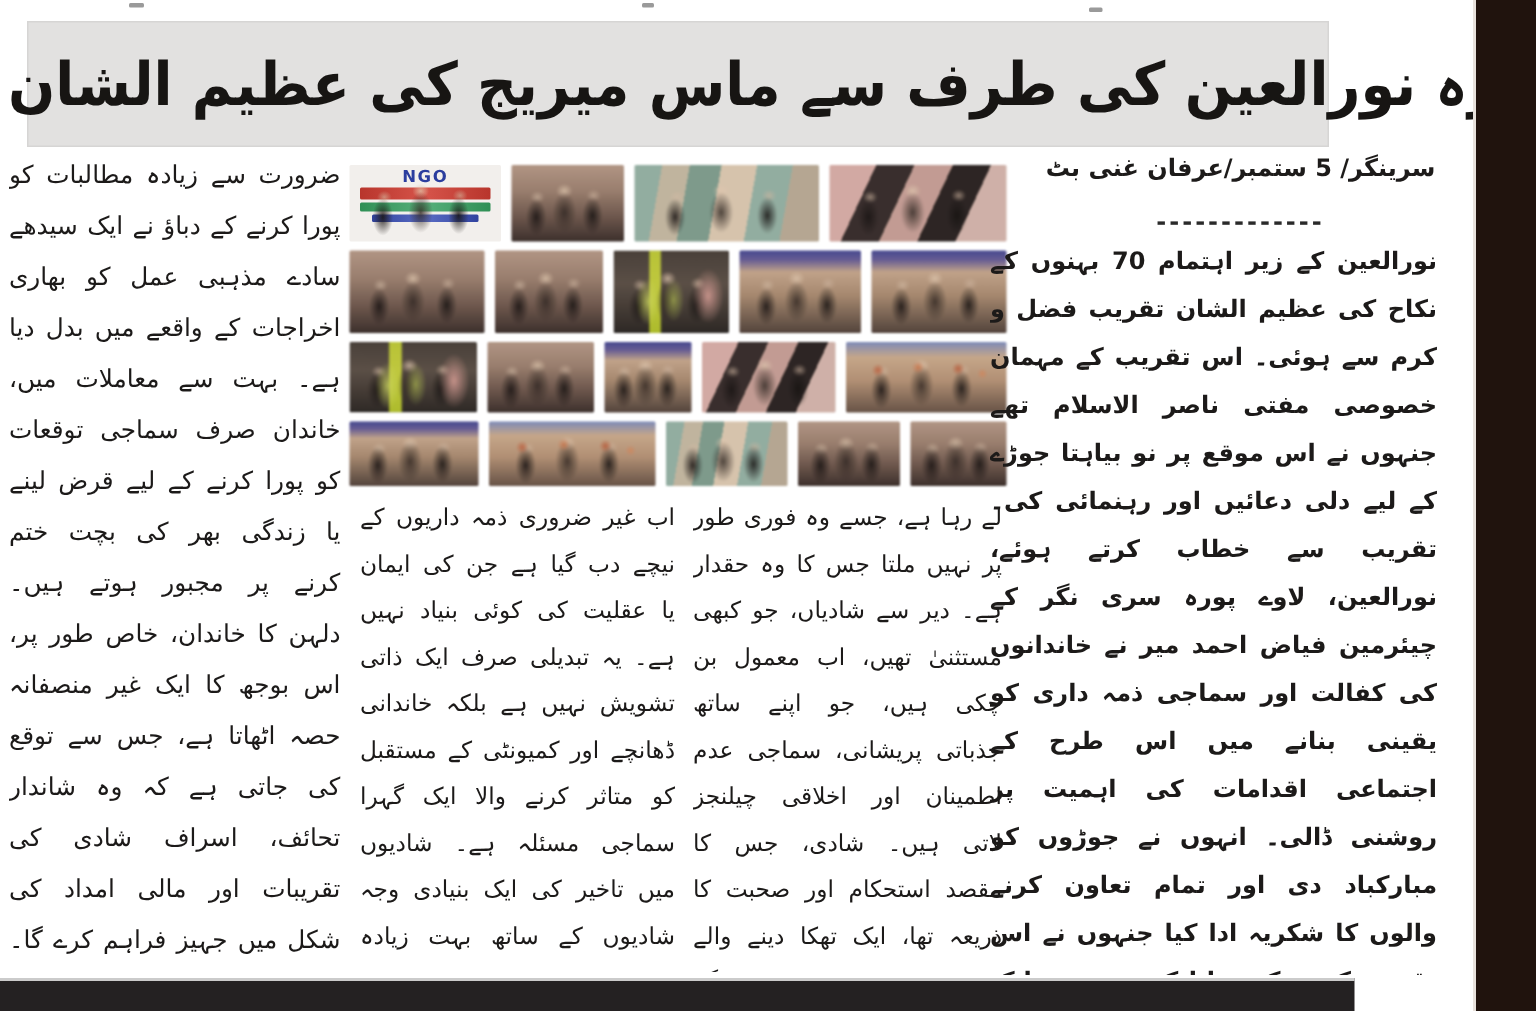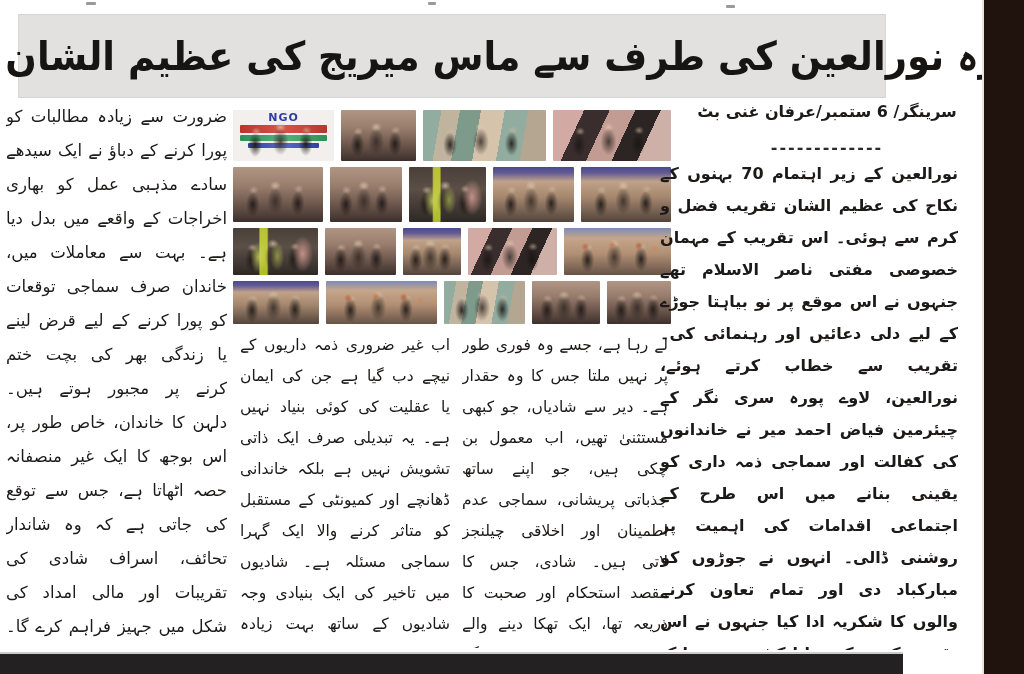--- a/index.html
+++ b/index.html
@@ -106,21 +106,21 @@
 <body>
 
 <div class="crop-mark" style="left:86px;width:10px;"></div>
 <div class="crop-mark" style="left:428px;width:8px;"></div>
 <div class="crop-mark" style="left:726px;width:9px;top:5px;"></div>
 
 <div class="abs headline-box">
   <div class="headline-text">سماجی ادارہ نورالعین کی طرف سے ماس میریج کی عظیم الشان تقریب کا انعقاد</div>
 </div>
 
-<div class="abs byline">سرینگر/ 6 ستمبر/عرفان غنی بٹ</div>
+<div class="abs byline">سرینگر/ 5 ستمبر/عرفان غنی بٹ</div>
 <div class="abs dashes">-------------</div>
 
 <div class="abs collage">
   <div class="c-row" style="height:52px;">
     <div class="photo banner" style="flex-basis:23%;">
       <span class="ngo">NGO</span>
       <span class="bar red"></span>
       <span class="bar green"></span>
       <span class="bar blue"></span>
     </div>

